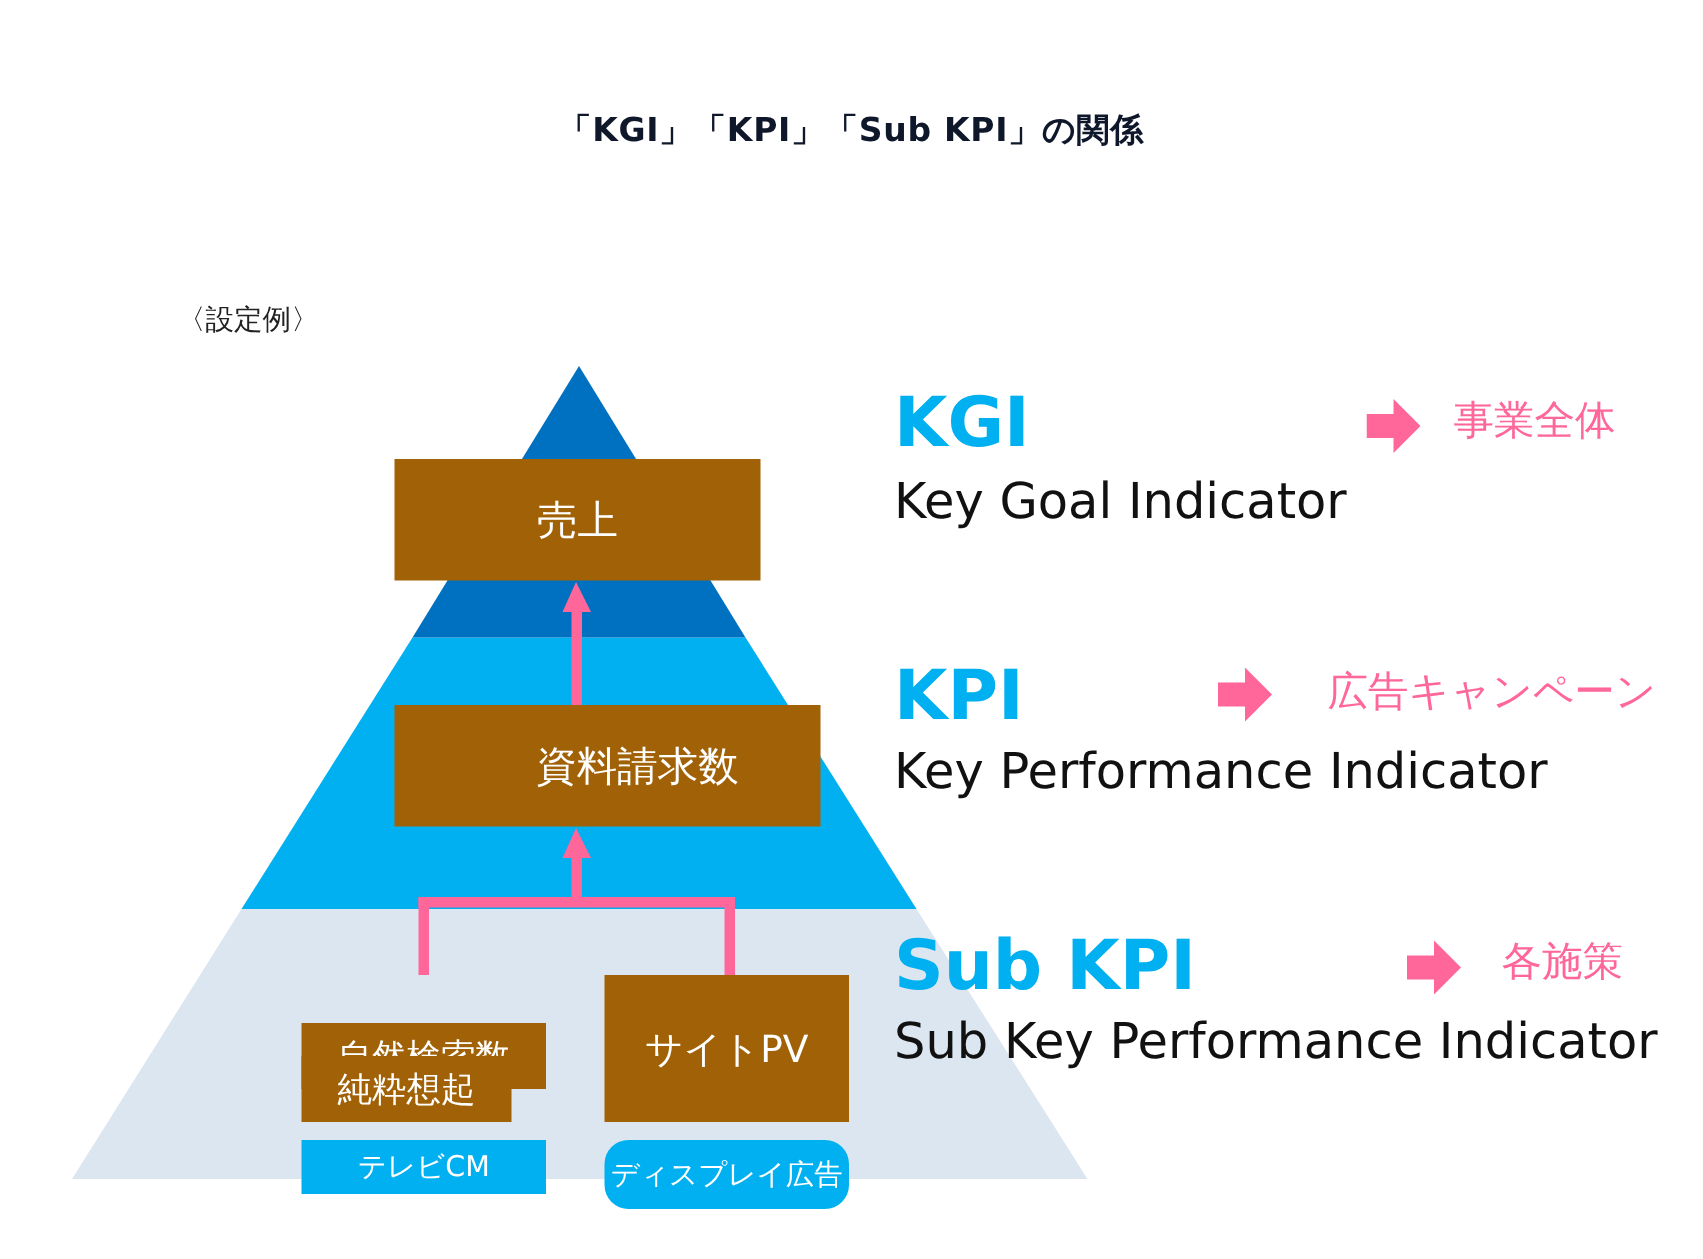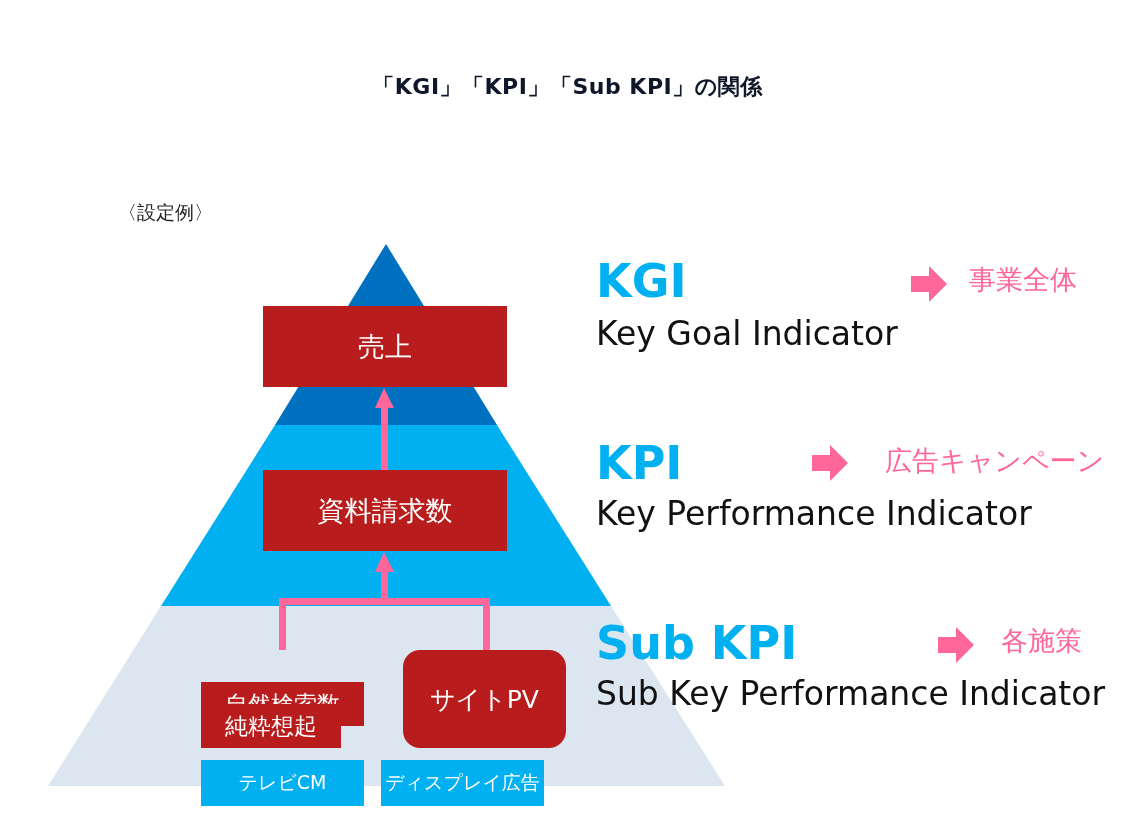--- a/index.html
+++ b/index.html
@@ -3,21 +3,21 @@
 <meta charset="utf-8">
 <style>
   html, body { margin:0; padding:0; background:#ffffff; }
   body { width:1135px; height:839px; position:relative; overflow:hidden;
          font-family:"DejaVu Sans", "Liberation Sans", sans-serif; }
   .abs { position:absolute;text-align:center; }
   #title { left:0; width:1135px; top:72px; text-align:center; font-size:22px; font-weight:bold; color:#0f172a; letter-spacing:0.5px; }
   #example { left:118px; top:200px; font-size:19px; color:#222; }
   svg#pyramid { position:absolute; left:0; top:0; }
   .box { position:absolute; display:flex; align-items:center; justify-content:center; color:#ffffff; }
-  .pink { background:#b91c1c; }
+  .pink { background:#a16207; }
   .blue { background:#00b0f0; }
   .level-abbr { position:absolute; color:#00b0f0; font-weight:bold; font-family:"DejaVu Sans", sans-serif; }
   .level-full { position:absolute; color:#111; font-size:33px; }
   .scope { position:absolute; color:#ff6699; font-size:27px; }
   .arrow { position:absolute; }
 </style>
 </head>
 <body>
 
 <div id="title" class="abs">「KGI」「KPI」「Sub KPI」の関係</div>
@@ -45,36 +45,36 @@
     <rect x="279" y="694" width="7" height="10"></rect>
 
     <rect x="381" y="408" width="7" height="62"></rect>
     <polygon points="384,388 375,408 394,408"></polygon>
   </g>
 </svg>
 
 <div class="box pink" style="left:263px; top:306px; width:244px; height:81px; font-size:27px;">
   <span>売上</span>
 </div>
-<div class="box pink" style="left:263px; top:470px; width:244px; height:81px; font-size:27px;">
+<div class="box pink" style="left:263px; top:470px; width:244px; height:81px; font-size:27px;padding-left:40px;">
   <span>資料請求数</span>
 </div>
 <div class="box pink" style="left:201px; top:650px; width:163px; height:44px; font-size:23px;margin-top:32px;">
   <span>自然検索数</span>
 </div>
 <div class="box pink" style="left:201px; top:704px; width:140px; height:44px; font-size:23px;">
   <span>純粋想起</span>
 </div>
-<div class="box pink" style="left:403px; top:650px; width:163px; height:98px; font-size:25px;border-radius:17px;">
+<div class="box pink" style="left:403px; top:650px; width:163px; height:98px; font-size:25px;">
   <span>サイトPV</span>
 </div>
-<div class="box blue" style="left:201px; top:760px; width:163px; height:46px; font-size:19px;">
+<div class="box blue" style="left:201px; top:760px; width:163px; height:36px; font-size:19px;">
   <span>テレビCM</span>
 </div>
-<div class="box blue" style="left:381px; top:760px; width:163px; height:46px; font-size:19px;">
+<div class="box blue" style="left:403px; top:760px; width:163px; height:46px; font-size:19px;border-radius:16px;">
   <span>ディスプレイ広告</span>
 </div>
 
 <div class="level-abbr" style="left:596px; top:254px; font-size:46px;">KGI</div>
 <div class="level-full" style="left:596px; top:314px;">Key Goal Indicator</div>
 <svg class="arrow" style="left:911px; top:266px;" width="36" height="36">
   <polygon points="0,10 18,10 18,0 36,18 18,36 18,26 0,26" fill="#ff6699"></polygon>
 </svg>
 <div class="scope" style="left:969px; top:262px;">事業全体</div>
 

